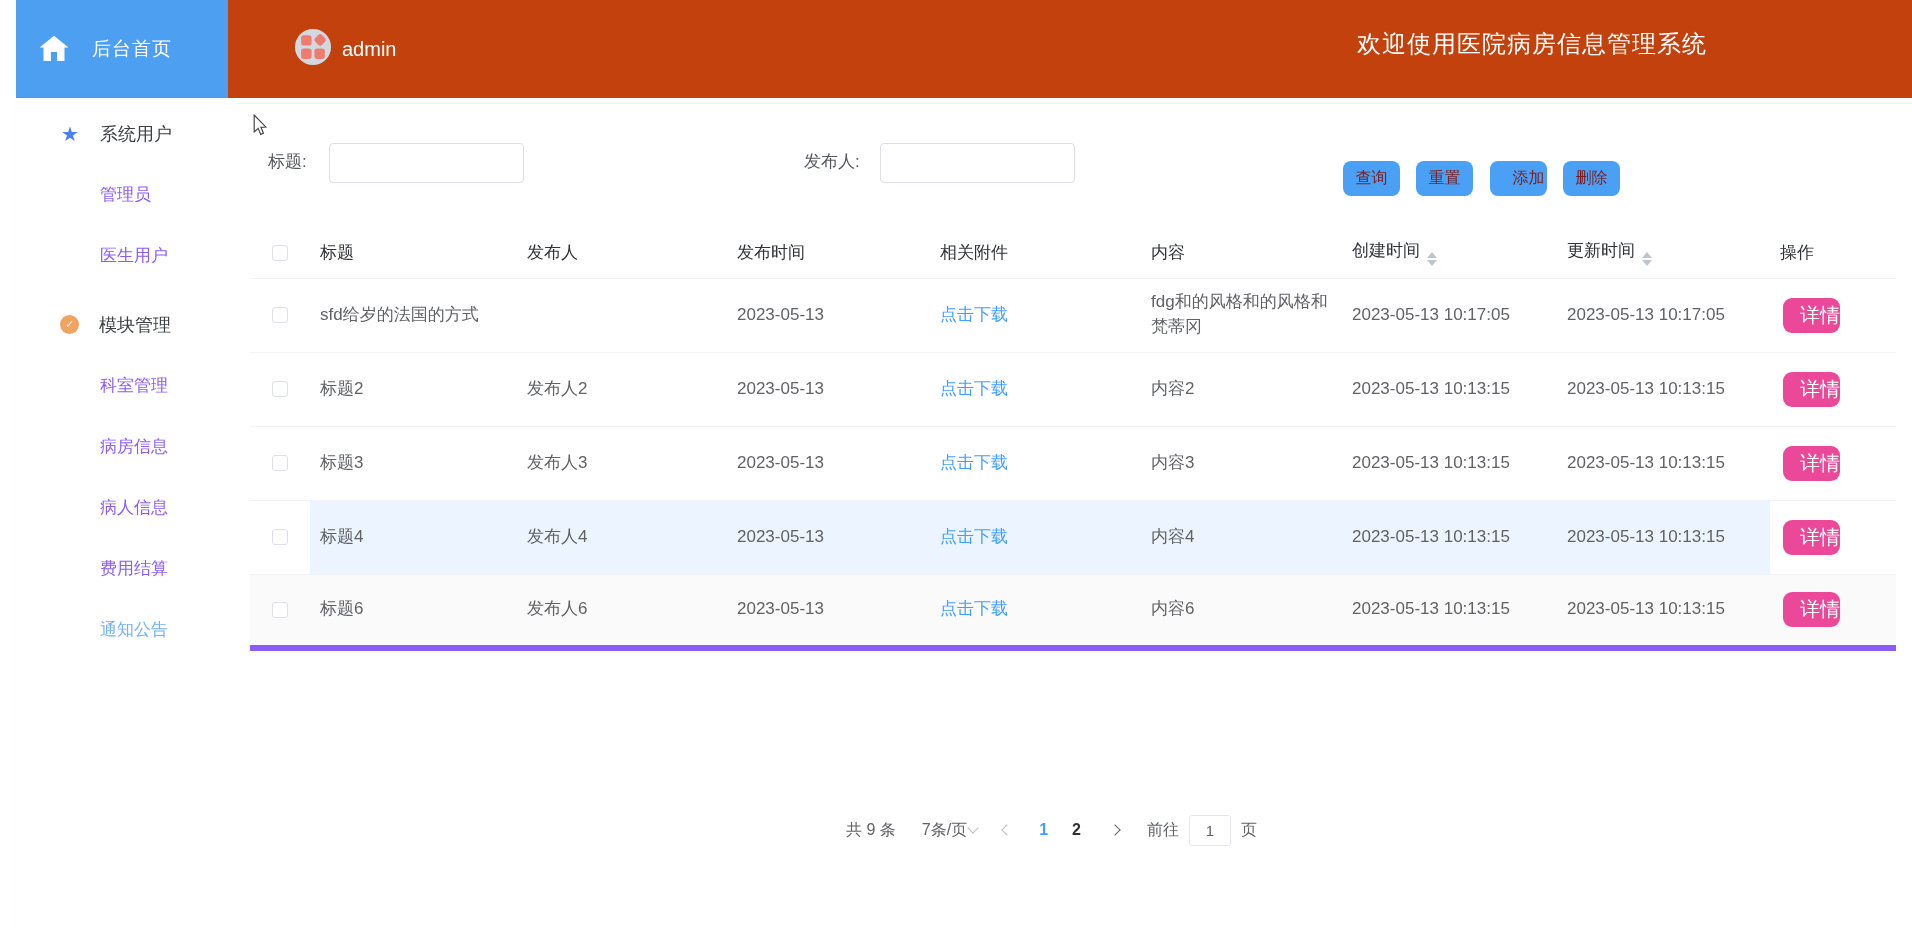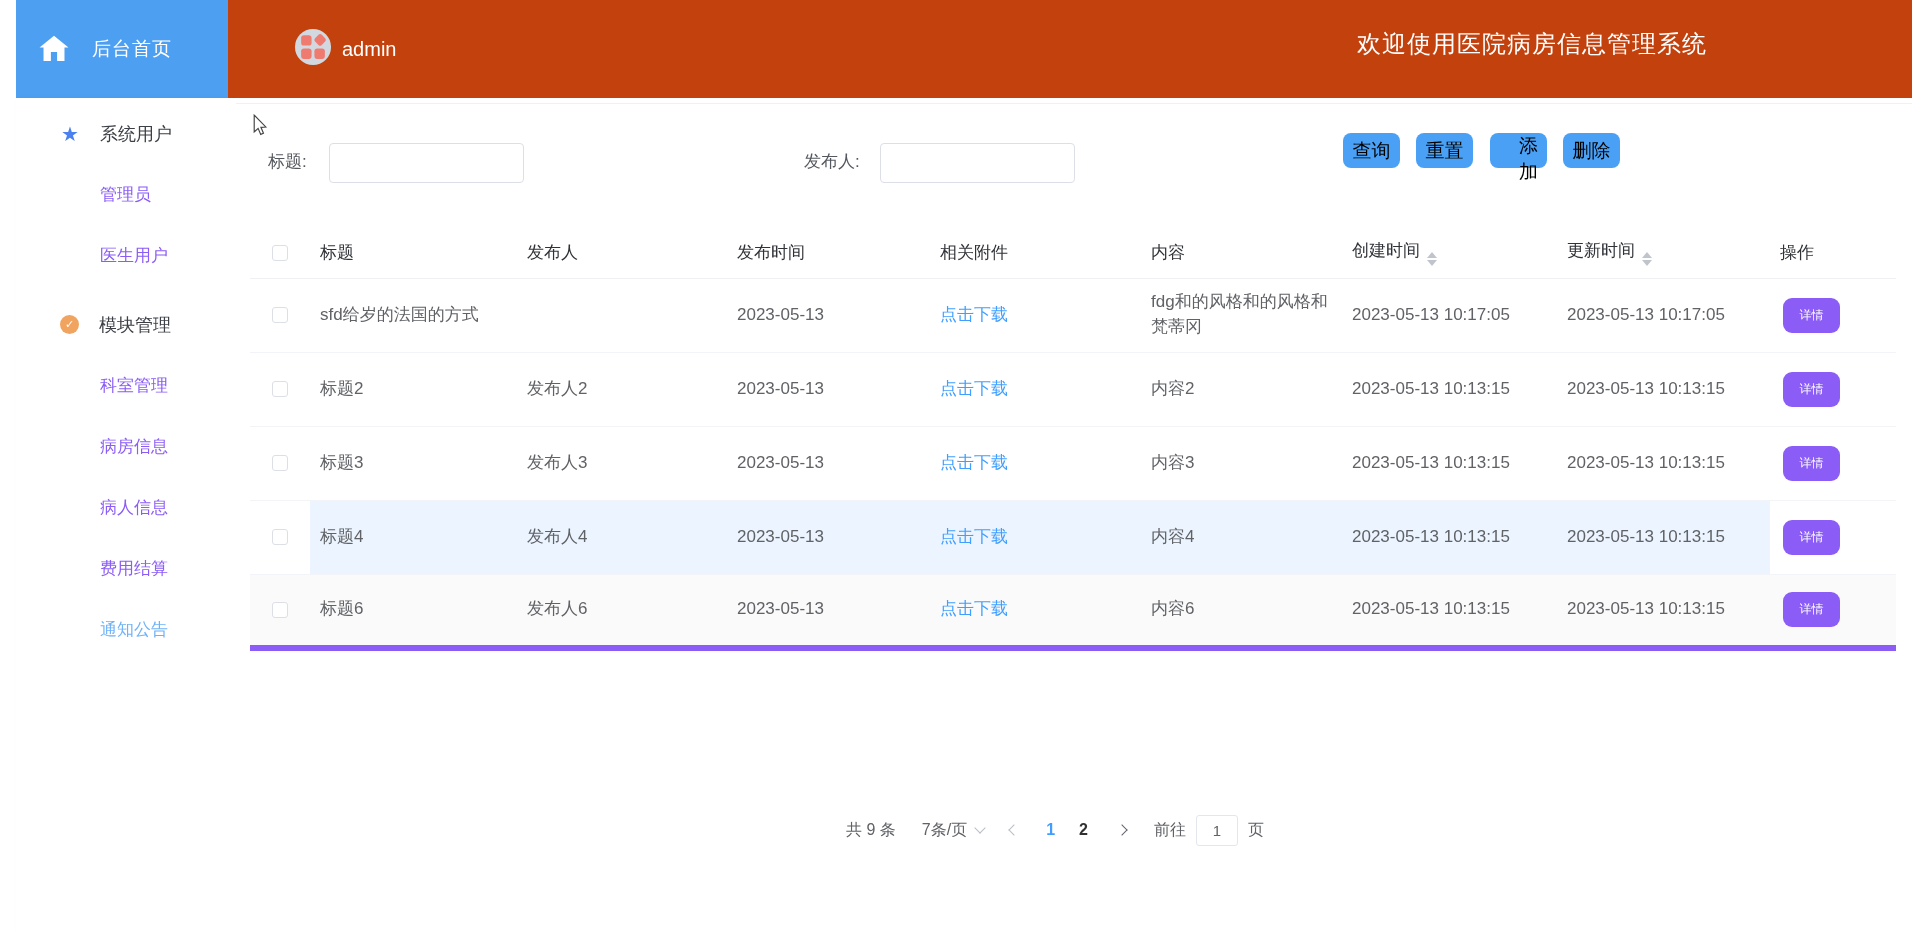--- a/index.html
+++ b/index.html
@@ -36,50 +36,50 @@
   .cursor { position:absolute; left:26px; top:16px; }
 
   
   .f-label { position:absolute; top:52px; font-size:17px; color:#55585e; }
   .lbl-title { left:42px; }
   .lbl-publisher { left:578px; }
   .f-input { position:absolute; top:45px; width:195px; height:40px; border:1px solid #dcdfe6;
     border-radius:4px; background:#fff; font-size:16px; padding:0 10px; color:#606266; outline:none; }
   .inp-title { left:103px; }
   .inp-publisher { left:654px; }
-  .btn { position:absolute; top:35px; width:57px; height:35px; background:#4aa0f5; color:#000000;
-    border:none; border-radius:8px; font-size:19px; cursor:pointer;
+  .btn { position:absolute; top:63px; width:57px; height:35px; background:#4aa0f5; color:#7f1d1d;
+    border:none; border-radius:8px; font-size:16px; cursor:pointer;
     font-family:"Liberation Sans","DejaVu Sans",sans-serif; }
   .btn-query { left:1117px; } .btn-reset { left:1190px; } .btn-add { left:1264px;padding-left:20px; } .btn-del { left:1337px; }
 
   
   .tbl { position:absolute; left:24px; top:130px; width:1646px; border-collapse:collapse; table-layout:fixed; }
   .tbl th { height:50px; font-size:17px; font-weight:500; color:#2f3237; text-align:left;
     padding:0 0 0 10px; border-bottom:1px solid #eef0f4; }
   .tbl td { height:74px; font-size:17px; color:#606266; padding:0 10px 0 10px;
     border-bottom:1px solid #f2f4f8; line-height:1.45; }
   .tbl tr:last-child td { border-bottom:6px solid #8b5cf6; }
   .tbl .cb-col { padding:0; text-align:center; }
   .cb { display:inline-block; width:16px; height:16px; border:1px solid #dcdfe6; border-radius:3px;
     background:#fff; vertical-align:middle; cursor:pointer; }
   .link { color:#409eff; cursor:pointer; }
   .hl { background:#ecf5ff; }
   tr.striped td { background:#fafafa; }
-  .btn-detail { width:57px; height:35px; margin-left:3px; background:#8b5cf6; color:#fff; border:none;
-    border-radius:9px; font-size:12px; cursor:pointer; font-family:"Liberation Sans","DejaVu Sans",sans-serif; }
+  .btn-detail { width:57px; height:35px; margin-left:3px; background:#ec4899; color:#fff; border:none;
+    border-radius:9px; font-size:20px; cursor:pointer; font-family:"Liberation Sans","DejaVu Sans",sans-serif;text-align:right; }
   .sort { display:inline-flex; flex-direction:column; margin-left:7px; vertical-align:-2px; }
   .sort i { display:block; width:0; height:0; border-left:5px solid transparent; border-right:5px solid transparent; }
   .sort .up { border-bottom:6px solid #c0c4cc; margin-bottom:2px; }
   .sort .down { border-top:6px solid #c0c4cc; }
 
   
   .pager { position:absolute; left:620px; top:712px; height:40px; display:flex; align-items:center;
     font-size:16px; color:#606266; }
   .pager .total { margin-right:26px; }
-  .pager .psize { margin-right:9px; cursor:pointer; }
+  .pager .psize { margin-right:2px; cursor:pointer; }
   .chev { display:inline-block; width:8px; height:8px; border-right:1.6px solid #b9bdc5;
     border-bottom:1.6px solid #b9bdc5; }
   .chev.down { transform:rotate(45deg); margin-right:26px; margin-top:-4px; }
   .chev.left { transform:rotate(135deg); margin-right:28px; cursor:pointer; }
   .chev.right { transform:rotate(-45deg); border-color:#5f6470; margin-left:6px; margin-right:28px; cursor:pointer; }
   .page-num { margin-right:24px; cursor:pointer; color:#303133; font-weight:bold; }
   .page-num.current { color:#409eff; }
   .goto-label { margin-right:10px; }
   .goto-input { width:42px; height:31px; border:1px solid #e3e6ec; border-radius:3px; text-align:center;
     font-size:15px; color:#606266; margin-right:10px; outline:none; }

